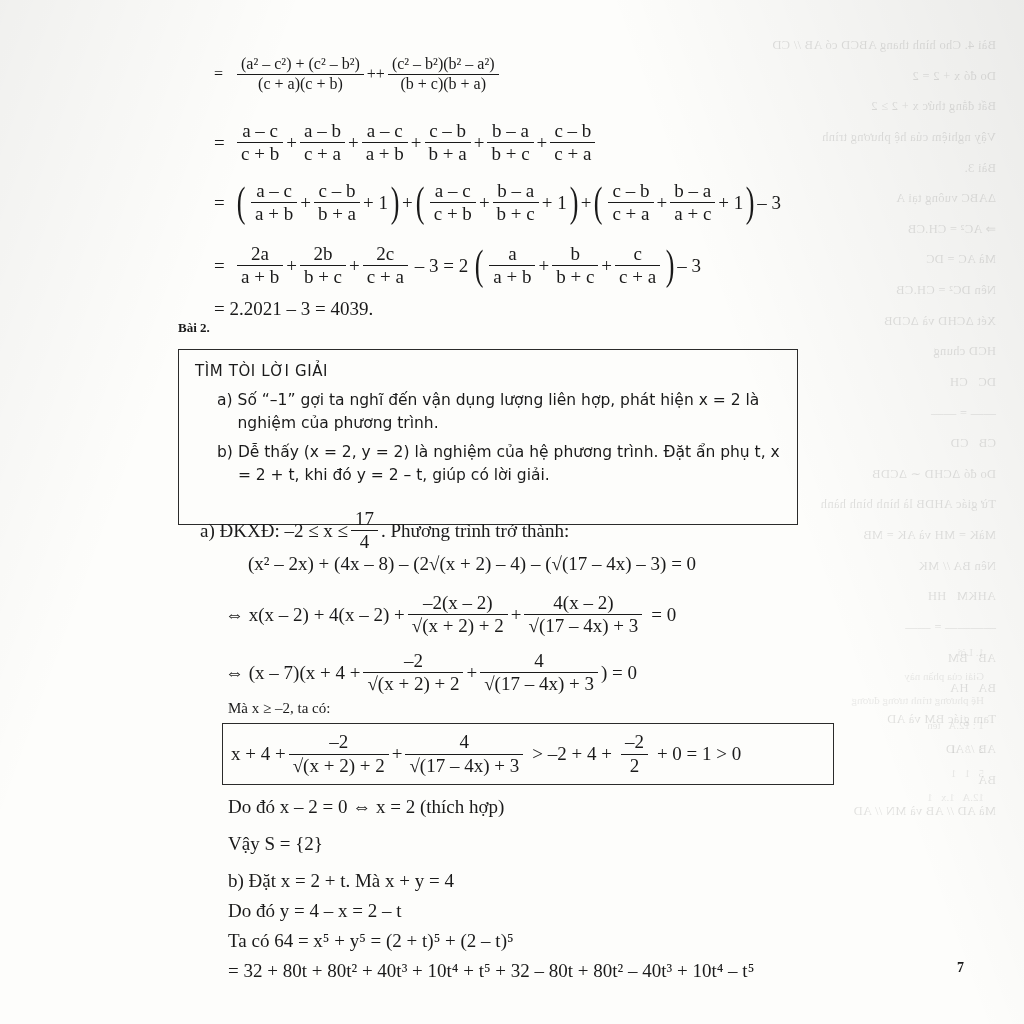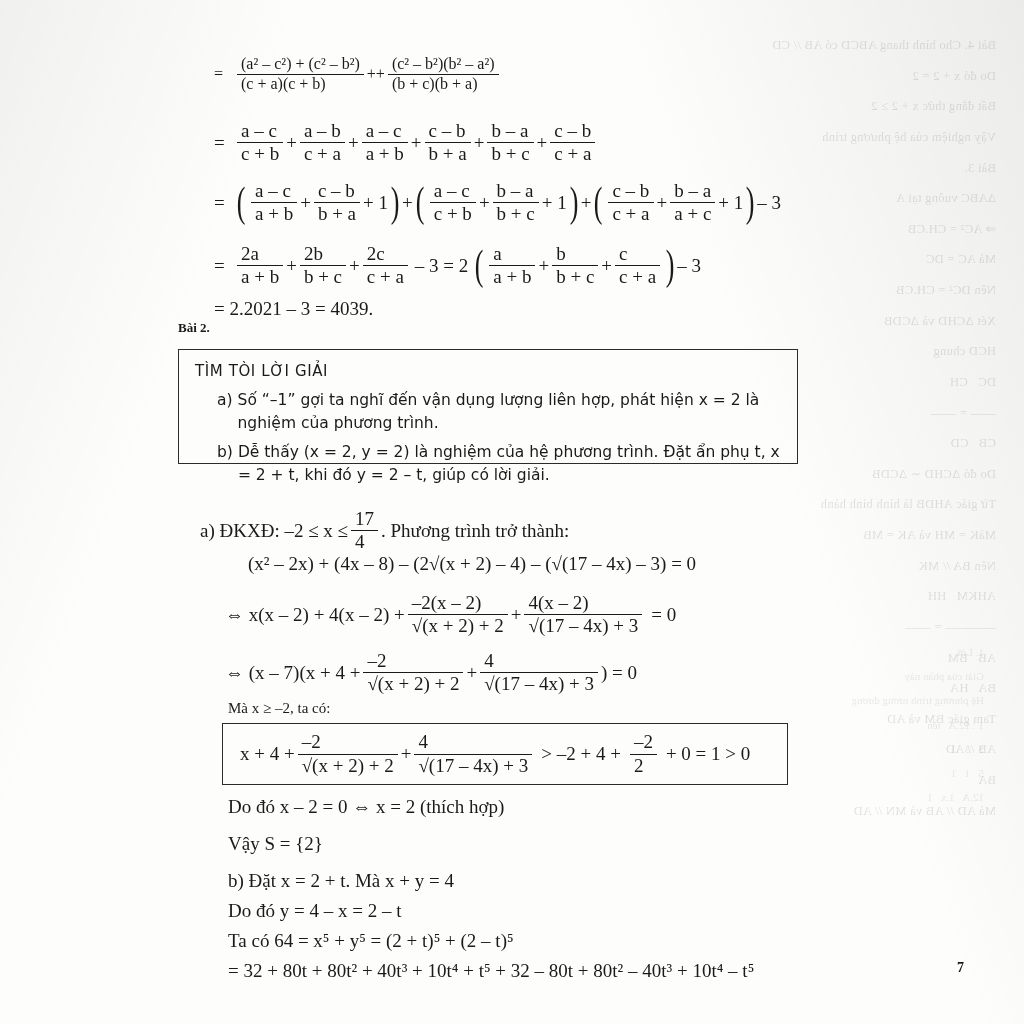--- a/index.html
+++ b/index.html
@@ -38,47 +38,47 @@
     opacity:0.09;
     transform:scaleX(-1);
     font-size:11px;line-height:2.2;
     pointer-events:none;
     filter:blur(.5px);
     white-space:pre-wrap;
   }
   .content{position:absolute;left:0;top:0;width:1024px;height:1024px;}
 
   
-  .frac{display:inline-flex;flex-direction:column;vertical-align:middle;text-align:left;margin:0 3px;}
+  .frac{display:inline-flex;flex-direction:column;vertical-align:middle;text-align:center;margin:0 3px;}
   .frac .num{padding:0 4px;line-height:1.18;}
   .frac .den{padding:0 4px;line-height:1.18;border-top:1.2px solid #1a1a1a;}
   .row{display:flex;align-items:center;}
   .eq{display:inline-block;min-width:20px;}
   .paren{font-size:42px;font-weight:300;line-height:0.8;display:inline-block;transform:scaleX(.62);}
   .lbl{font-weight:bold;font-size:13px;}
 
   
   .box{
     position:absolute;
     border:1.4px solid #2b2b2b;
     box-sizing:border-box;
   }
   .hintbox{
-    left:178px;top:349px;width:620px;height:115px;
+    left:178px;top:349px;width:620px;height:176px;
     padding:10px 14px 0 16px;
     font-family:"DejaVu Sans", sans-serif;
     font-size:15.5px;
     line-height:1.5;
   }
   .hint-title{font-size:15px;letter-spacing:.6px;margin-bottom:6px;}
   .hint-item{display:flex;margin-left:22px;margin-bottom:6px;}
   .hint-item .k{margin-right:5px;}
   .ineqbox{
-    left:222px;top:723px;width:566px;height:62px;
-    display:flex;align-items:center;padding-left:17px;font-size:19px;
+    left:222px;top:723px;width:612px;height:62px;
+    display:flex;align-items:center;padding-left:8px;font-size:19px;
   }
   .pageno{
     position:absolute;right:60px;bottom:48px;font-size:14px;font-weight:bold;
   }
 </style>
 </head>
 <body>
 
 <div class="page"></div>
 <div class="ghost">Bài 4. Cho hình thang ABCD có AB // CD

